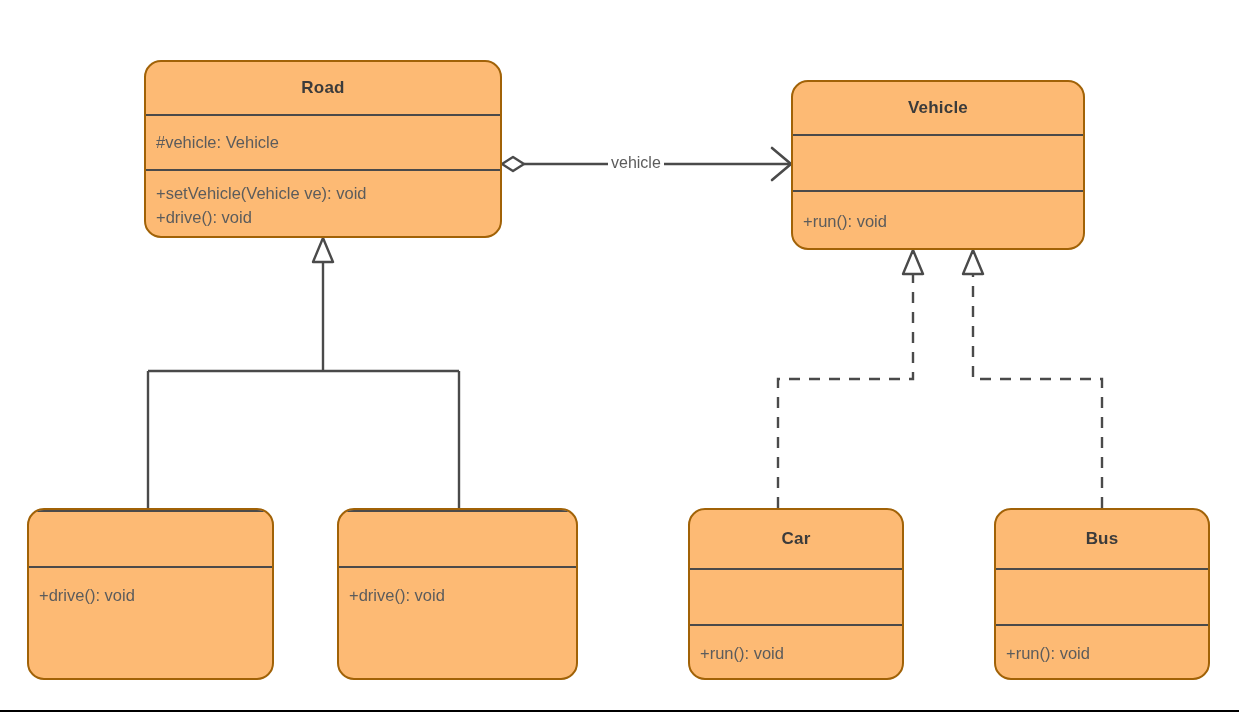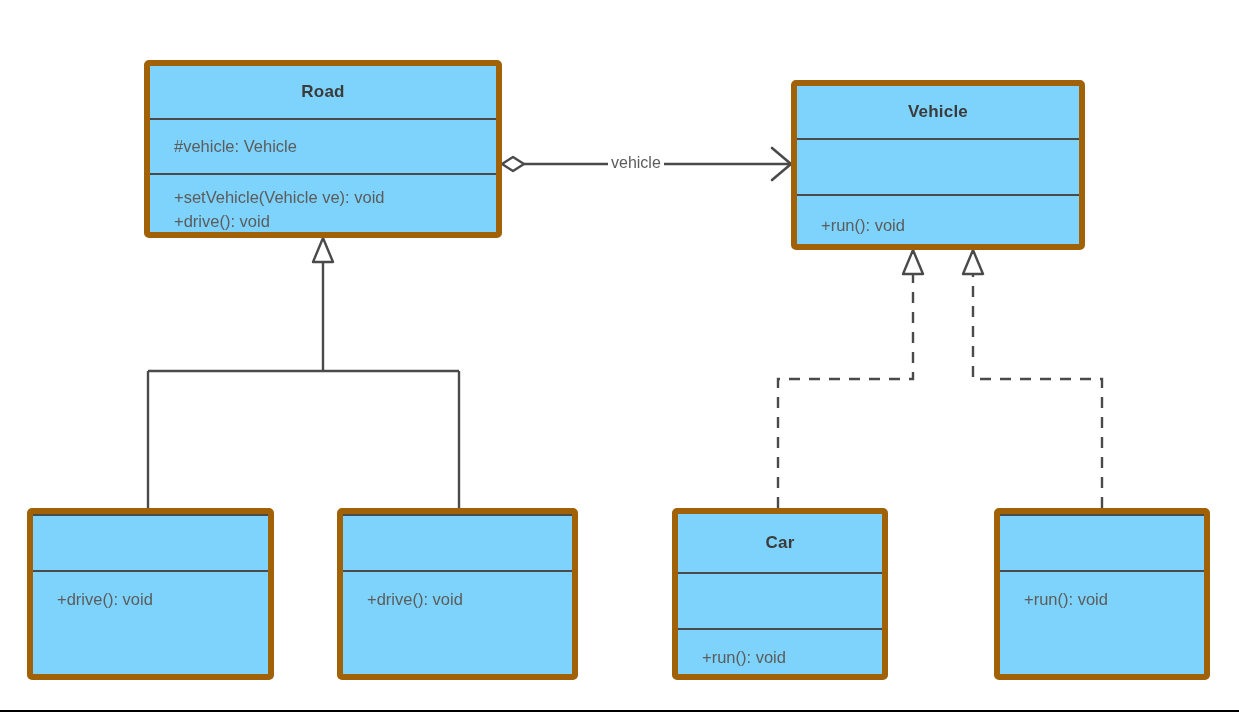--- a/index.html
+++ b/index.html
@@ -23,23 +23,23 @@
     position: absolute;
     left: 0;
     top: 0;
     width: 1239px;
     height: 719px;
     pointer-events: none;
   }
   .uml-class {
     position: absolute;
     box-sizing: border-box;
-    background: #7dd3fc;
-    border: 6px solid #a16207;
-    border-radius: 5px;
+    background: #fdba74;
+    border: 2px solid #a16207;
+    border-radius: 17px;
     overflow: hidden;
     z-index: 2;
   }
   .compartment {
     box-sizing: border-box;
     display: flex;
     align-items: center;
     overflow: hidden;
   }
   .compartment.name-c {
@@ -49,21 +49,21 @@
     font-size: 17px;
     letter-spacing: 0.2px;
   }
   .compartment.attrs-c,
   .compartment.ops-c {
     border-top: 2px solid #4a4a4a;
     justify-content: flex-start;
     flex-direction: column;
     align-items: flex-start;
     justify-content: center;
-    padding-left: 24px;
+    padding-left: 10px;
     color: #5c5c5c;
     font-size: 16.5px;
   }
   .member {
     line-height: 1.45;
     white-space: nowrap;
   }
   .edge-label {
     position: absolute;
     font-size: 16px;
@@ -145,29 +145,30 @@
     </div>
   </div>
 
   <div class="uml-class" id="cls-liqing" style="left:337px; top:508px; width:241px; height:172px;">
     <div class="compartment attrs-c" style="height:56px;"></div>
     <div class="compartment ops-c" style="height:58px;">
       <div class="member">+drive(): void</div>
     </div>
   </div>
 
-  <div class="uml-class" id="cls-car" style="left:672px; top:508px; width:216px; height:172px;">
+  <div class="uml-class" id="cls-car" style="left:688px; top:508px; width:216px; height:172px;">
     <div class="compartment name-c" style="height:58px;">Car</div>
     <div class="compartment attrs-c" style="height:56px;"></div>
     <div class="compartment ops-c" style="height:58px;">
       <div class="member">+run(): void</div>
     </div>
   </div>
 
   <div class="uml-class" id="cls-bus" style="left:994px; top:508px; width:216px; height:172px;">
+    <div class="compartment name-c" style="height:58px;">Bus</div>
     <div class="compartment attrs-c" style="height:56px;"></div>
     <div class="compartment ops-c" style="height:58px;">
       <div class="member">+run(): void</div>
     </div>
   </div>
 
   <div class="edge-label" style="left:608px; top:154px;">vehicle</div>
 
   <div id="bottom-rule" style="top:710px;"></div>
 

